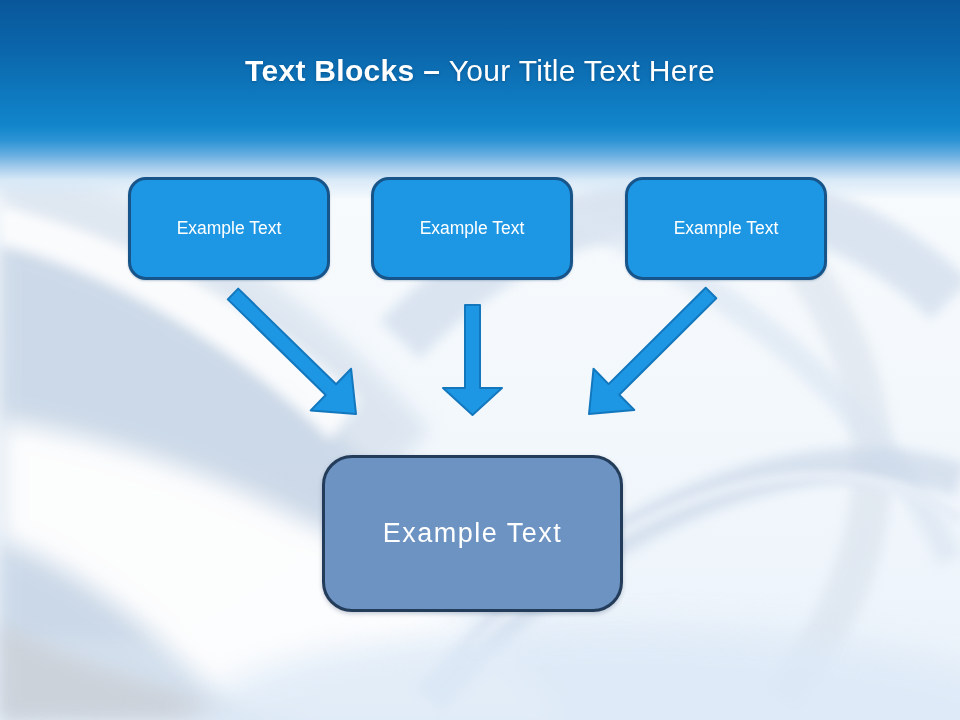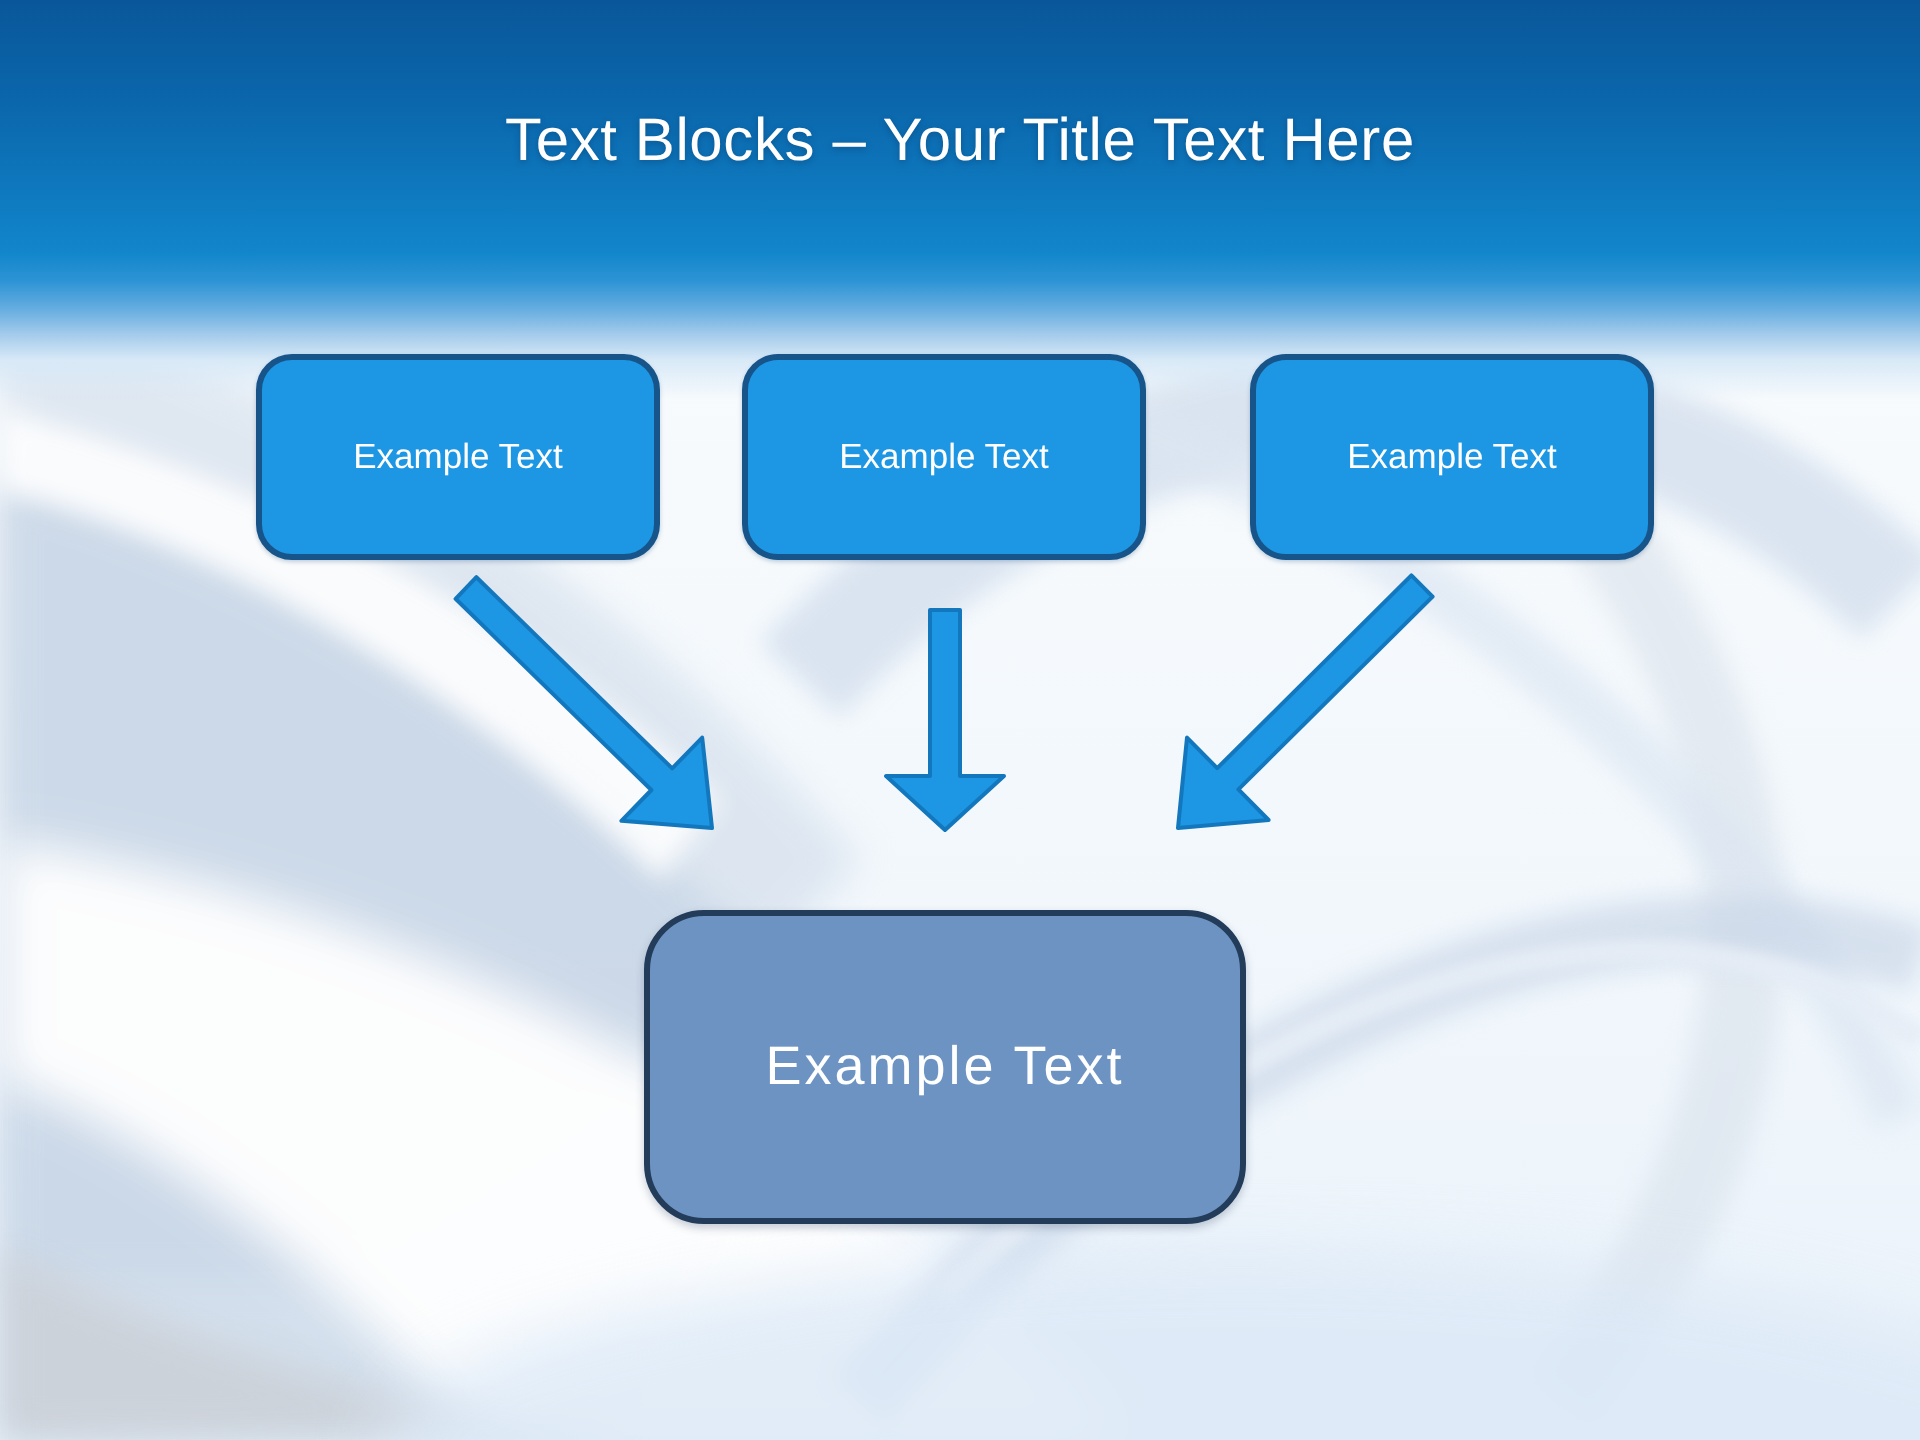--- a/index.html
+++ b/index.html
@@ -16,21 +16,21 @@
       #09579a 0%, #0b66ab 25%, #0f7cc2 52%, #1286cb 63%,
       #2b93d4 70%, #63ace0 77%, #a7cdec 84%, #d8e9f7 90%,
       rgba(246,250,253,0) 100%);
   }
   .title{
     position:absolute;top:54px;left:0;width:960px;text-align:center;
     color:#ffffff;font-size:30px;letter-spacing:.3px;
     text-shadow:0 1px 3px rgba(7,60,105,.45);
     cursor:default;
   }
-  .title .bold{font-weight:normal;margin-top:13px;}
+  .title .bold{font-weight:bold;margin-top:13px;}
   .top-box{
     position:absolute;top:177px;width:202px;height:103px;box-sizing:border-box;
     background:#1d97e4;border:3px solid #17548a;border-radius:18px;
     display:flex;align-items:center;justify-content:center;
     color:#ffffff;font-size:17.5px;
     box-shadow:0 1px 2px rgba(20,70,120,.25);
   }
   .top-box.b1{left:128px;} .top-box.b2{left:371px;} .top-box.b3x{left:625px;}
   .big-box{
     position:absolute;left:322px;top:455px;width:301px;height:157px;box-sizing:border-box;

